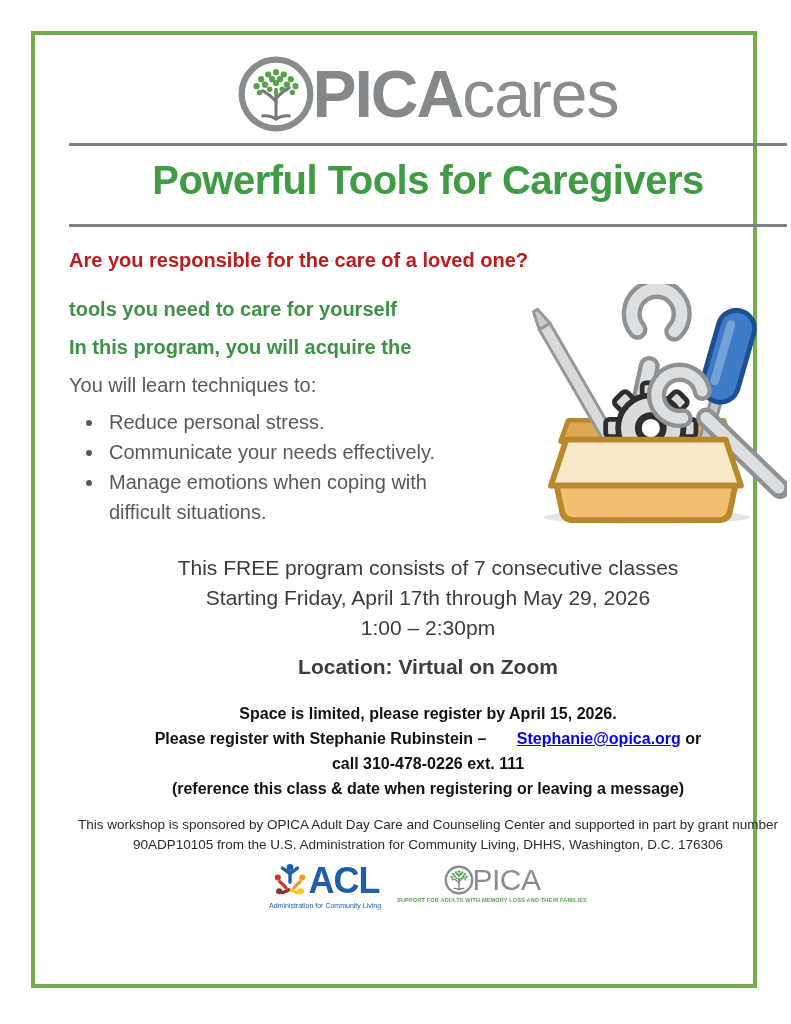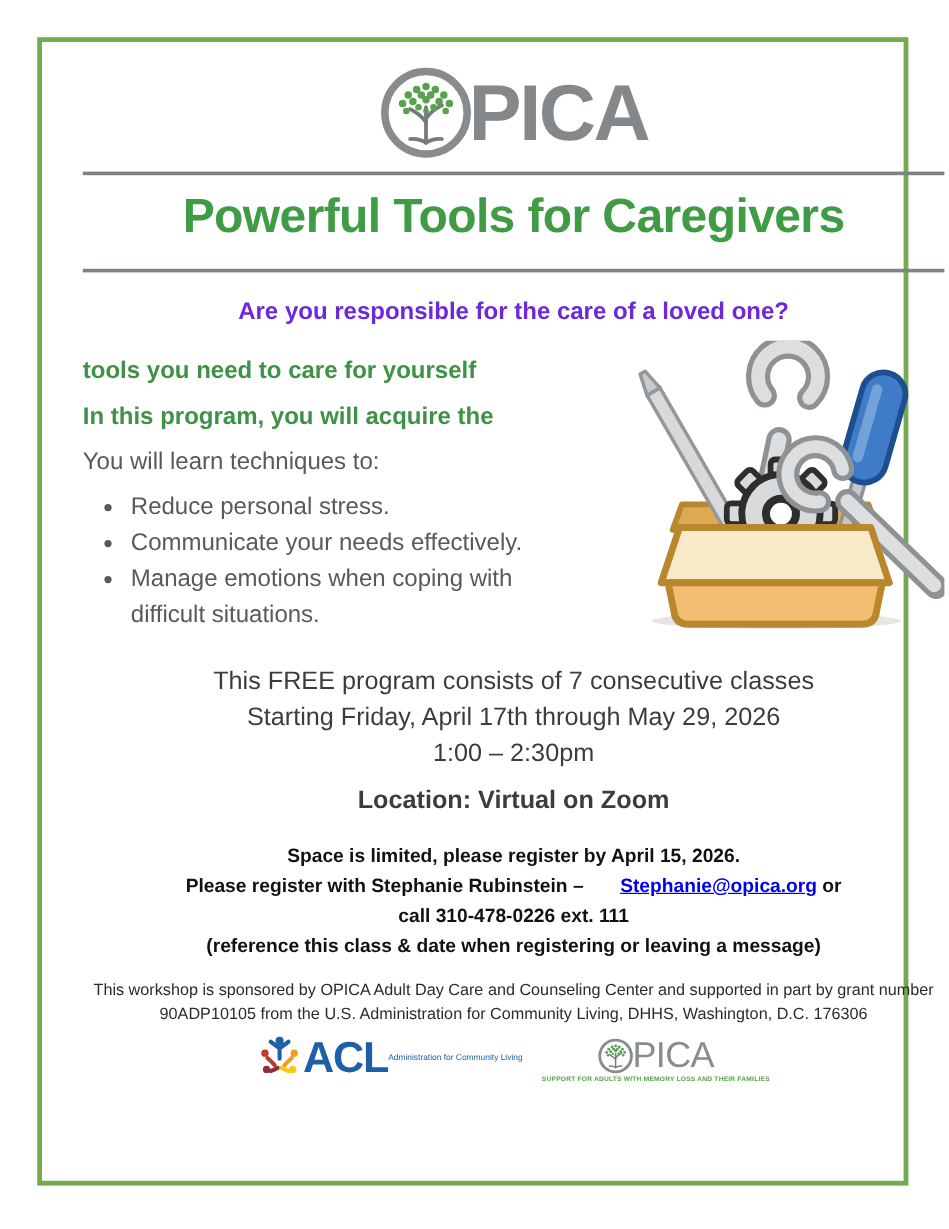--- a/index.html
+++ b/index.html
@@ -23,21 +23,21 @@
   .brand-main { font-size:66px; font-weight:600; color:#85888B; letter-spacing:-2px; line-height:1; }
   .brand-suffix { font-size:66px; font-weight:300; color:#8A8D90; letter-spacing:-1px; line-height:1; }
 
   .rule { height:3px; background:#7F8284; border:none; margin:6px 0 0 0; }
 
   .title {
     text-align:center; color:#3F9B44; font-size:40px; font-weight:bold;
     letter-spacing:-0.5px; margin:10px 0 20px 0; line-height:48px;
   }
 
-  .question { text-align:center; font-weight:bold; color:#6d28d9; font-size:20px; margin-top:22px; }
+  .question { font-weight:bold; color:#b91c1c; font-size:20px; margin-top:22px; }
 
   .two-col { display:flex; margin-top:18px; }
   .left-col { width:378px; flex:none; }
   .green-para { color:#3E9145; font-weight:bold; font-size:20px; line-height:38px; }
   .learn { color:#595959; font-size:20px; margin-top:8px; }
   ul.bullets { color:#595959; font-size:20px; line-height:30px; margin:10px 0 0 0; padding-left:36px; }
   ul.bullets li { padding-left:4px; }
   .right-col { flex:1; display:flex; justify-content:flex-end; }
   .toolbox { width:282px; height:242px; margin-top:-6px; }
 
@@ -45,21 +45,21 @@
   .location { text-align:center; color:#3C3C3C; font-weight:bold; font-size:21px; margin-top:12px; }
   .instructors { text-align:center; color:#3C3C3C; font-size:21px; margin-top:12px; }
   .instructors b { font-weight:bold; }
 
   .registration { text-align:center; font-weight:bold; color:#111111; font-size:16px; line-height:25px; margin-top:22px; }
   .registration a { color:#0000EE; font-weight:bold;margin-left:26px; }
 
   .sponsor { text-align:center; color:#2B2B2B; font-size:13.5px; line-height:20px; margin-top:14px; }
 
   .logos-row { display:flex; justify-content:center; align-items:flex-start; gap:16px; margin-top:6px; }
-  .acl-logo { display:flex; flex-direction:row; align-items:center; }
+  .acl-logo { display:flex; flex-direction:column; align-items:center; }
   .acl-top { display:flex; align-items:center; }
   .acl-mark { width:38px; height:40px; }
   .acl-name { color:#1F5EA9; font-size:36px; font-weight:bold; letter-spacing:-1px; line-height:38px; }
   .acl-tagline { color:#1F5EA9; font-size:7px; margin-top:1px; white-space:nowrap; }
   .opica-logo { display:flex; flex-direction:column; align-items:center; margin-top:4px; }
   .opica-top { display:flex; align-items:center; }
   .opica-top .tree { width:30px; height:30px; margin-right:-1px; }
   .opica-rest { color:#8A8D90; font-size:30px; font-weight:500; letter-spacing:-0.5px; line-height:30px; }
   .opica-tagline { color:#57A24B; font-size:5.5px; font-weight:bold; letter-spacing:0.2px; margin-top:2px; white-space:nowrap; }
 </style>
@@ -102,20 +102,21 @@
 
 <div class="page">
   <div class="frame"></div>
   <div class="content">
 
     <div class="logo-row">
       <svg class="tree" viewBox="0 0 100 100">
           <use href="#treeO"></use>
         </svg>
       <span class="brand-main">PICA</span>
+      <span class="brand-suffix">cares</span>
     </div>
 
     <hr class="rule">
 
     <div class="title">Powerful Tools for Caregivers</div>
 
     <hr class="rule">
 
     <div class="question">Are you responsible for the care of a loved one?</div>
 

